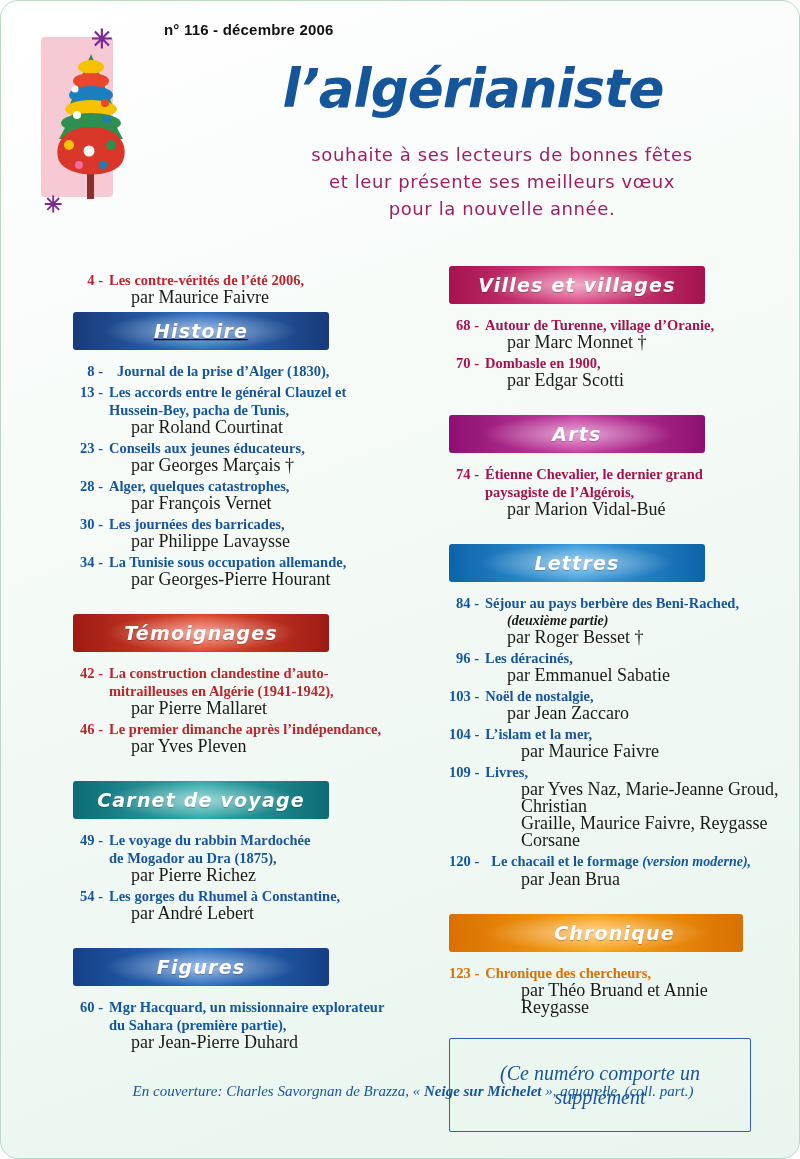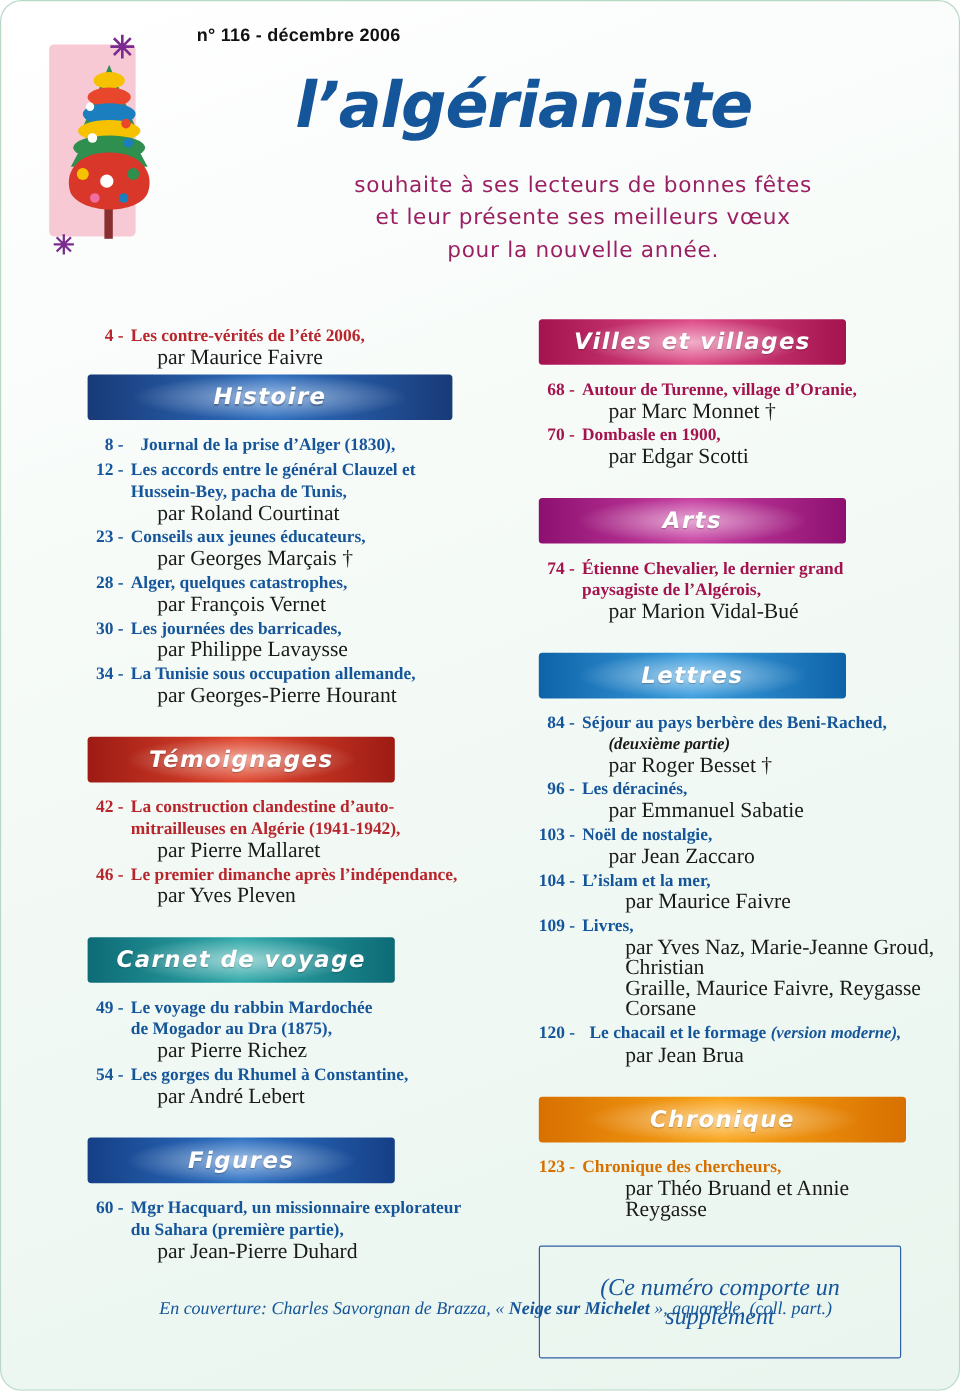--- a/index.html
+++ b/index.html
@@ -20,30 +20,30 @@
   }
 
   
   .issue{
     position:absolute;left:163px;top:20px;
     font-family:"Liberation Sans", sans-serif;
     font-weight:bold;font-size:15px;color:#111;
     letter-spacing:.2px;
   }
   .masthead{
-    position:absolute;left:245px;top:58px;width:520px;
-    text-align:left;
+    position:absolute;left:212px;top:58px;width:520px;
+    text-align:center;
     font-family:"DejaVu Sans", sans-serif;
     font-weight:bold;font-style:italic;
     font-size:53px;line-height:60px;
     color:#15559a;
     letter-spacing:-1px;
   }
   .greeting{
-    position:absolute;left:215px;top:140px;width:540px;
+    position:absolute;left:231px;top:140px;width:540px;
     text-align:center;
     font-family:"DejaVu Sans", sans-serif;
     font-size:18px;line-height:27px;
     color:#9b1f63;
     letter-spacing:.6px;
   }
 
   
   .tree-wrap{position:absolute;left:18px;top:18px;width:118px;height:205px;}
   .tree-bg{
@@ -76,28 +76,28 @@
     font-style:italic;font-weight:bold;
     font-size:19px;color:#ffffff;
     letter-spacing:1.2px;
     text-shadow:0 1px 1px rgba(0,0,0,.25);
   }
   .banner::after{
     content:"";position:absolute;left:12%;top:0;width:76%;height:100%;
     background:radial-gradient(ellipse at center, rgba(255,255,255,.55) 0%, rgba(255,255,255,0) 70%);
     z-index:1;
   }
-  .b-blue   {background:linear-gradient(90deg,#183a78 0%,#2f6fc0 50%,#183a78 100%);width:304px;}
+  .b-blue   {background:linear-gradient(90deg,#183a78 0%,#2f6fc0 50%,#183a78 100%);width:256px;text-decoration:underline;}
   .b-red    {background:linear-gradient(90deg,#9d1b14 0%,#e0462c 50%,#9d1b14 100%);width:256px;}
   .b-teal   {background:linear-gradient(90deg,#0d6b76 0%,#2fa9a9 50%,#0d6b76 100%);width:256px;}
   .b-blue2  {background:linear-gradient(90deg,#153f86 0%,#2e72c4 50%,#153f86 100%);width:256px;}
   .b-crimson{background:linear-gradient(90deg,#a4134e 0%,#de4a86 50%,#a4134e 100%);width:256px;}
   .b-purple {background:linear-gradient(90deg,#8d1070 0%,#c740a2 50%,#8d1070 100%);width:256px;}
   .b-lblue  {background:linear-gradient(90deg,#0e63a8 0%,#3b9ede 50%,#0e63a8 100%);width:256px;}
-  .b-orange {background:linear-gradient(90deg,#d87000 0%,#f9a417 50%,#d87000 100%);width:306px;}
+  .b-orange {background:linear-gradient(90deg,#d87000 0%,#f9a417 50%,#d87000 100%);width:257px;padding-left:37px;}
 
   
   .entry{margin:0 0 3px 0;}
   .line1{
     font-family:"Liberation Serif", serif;
     font-weight:bold;font-size:14.5px;line-height:18px;
     color:#15559a;
     display:flex;
   }
   .pg{min-width:30px;text-align:right;padding-right:6px;flex:none;}
@@ -194,21 +194,21 @@
     </div>
 
     <div class="entry">
       <div class="line1">
         <span class="pg">8 -</span>
         <span class="ttl" style="padding-left:8px;">Journal de la prise d’Alger (1830),</span>
       </div>
     </div>
     <div class="entry">
       <div class="line1">
-        <span class="pg">12 -</span>
+        <span class="pg">13 -</span>
         <span class="ttl">Les accords entre le général Clauzel et</span>
       </div>
       <div class="line1 cont">Hussein-Bey, pacha de Tunis,</div>
       <div class="author">par Roland Courtinat</div>
     </div>
     <div class="entry">
       <div class="line1">
         <span class="pg">23 -</span>
         <span class="ttl">Conseils aux jeunes éducateurs,</span>
       </div>

